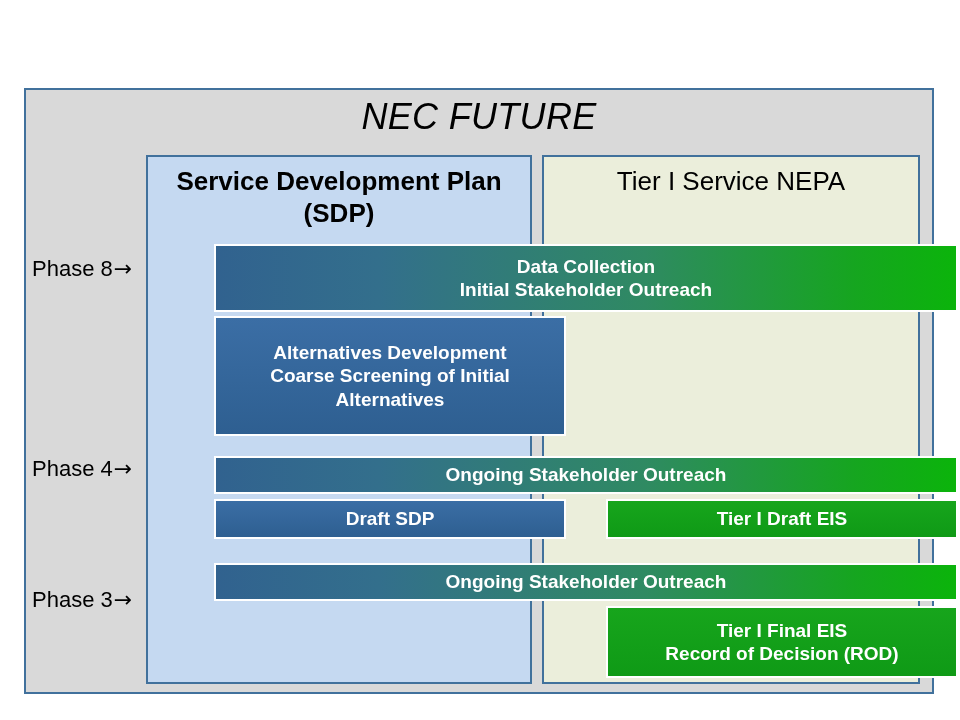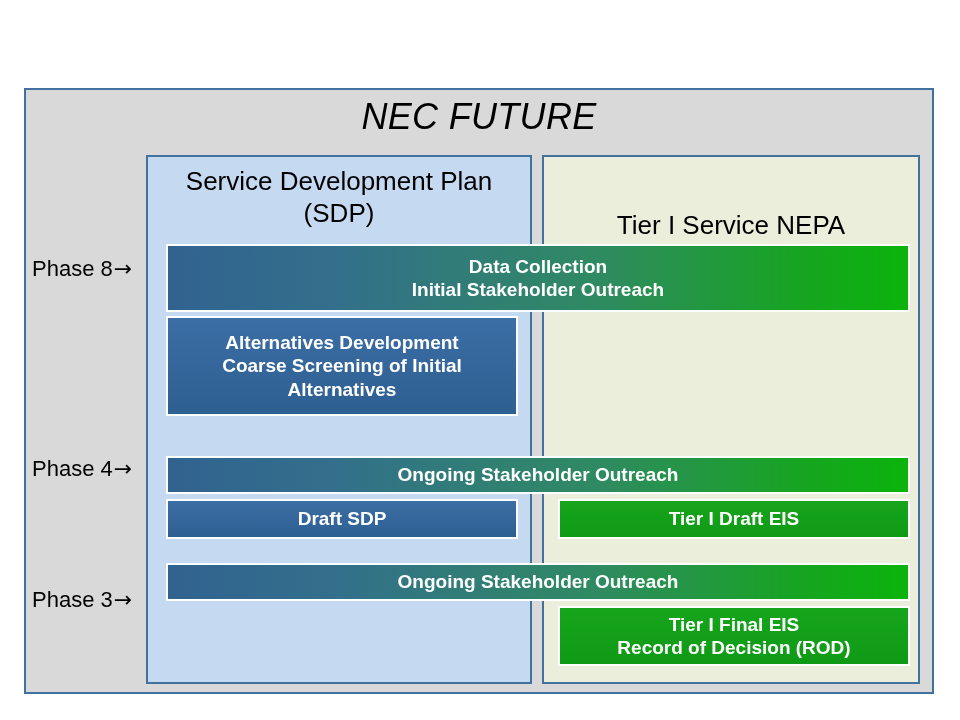--- a/index.html
+++ b/index.html
@@ -68,26 +68,26 @@
     position: absolute;
     text-align: center;
     font-size: 26px;
     color: #000000;
     line-height: 1.22;
   }
   .col-title-sdp {
     left: 152px;
     top: 166px;
     width: 374px;
+    font-weight: bold;
   }
   .col-title-nepa {
     left: 548px;
     top: 166px;
     width: 366px;
-    margin-top: 44px;
   }
 
   
   .phase-label {
     position: absolute;
     font-size: 22px;
     color: #000000;
     white-space: nowrap;
   }
   .phase-label .arrow {
@@ -106,47 +106,48 @@
     border: 2px solid #ffffff;
     color: #ffffff;
     font-size: 19px;
     font-weight: bold;
     display: flex;
     align-items: center;
     justify-content: center;
     text-align: center;
     line-height: 1.22;
     padding: 2px 6px;
+    margin-left: 48px;
   }
   .grad-full {
     background: linear-gradient(to right, #31628f 0%, #336f8c 22%, #2f8a62 58%, #16a520 86%, #0bb40b 100%);
   }
   .blue-box {
     background: linear-gradient(to bottom, #3b6ea5 0%, #2e5f91 100%);
     background-color: #31628f;
   }
   .green-box {
     background: linear-gradient(to bottom, #17a51c 0%, #0f9a16 100%);
     background-color: #13a019;
   }
 
   
   .b-data-collection { left: 166px; top: 244px; width: 744px; height: 68px; }
-  .b-alt-dev        { left: 166px; top: 316px; width: 352px; height: 100px; }
+  .b-alt-dev        { left: 166px; top: 316px; width: 352px; height: 120px; }
   .b-purpose-need   { left: 558px; top: 316px; width: 352px; height: 120px; }
 
   
   .b-ongoing-2      { left: 166px; top: 456px; width: 744px; height: 38px; }
   .b-draft-sdp      { left: 166px; top: 499px; width: 352px; height: 40px; }
   .b-draft-eis      { left: 558px; top: 499px; width: 352px; height: 40px; }
 
   
   .b-ongoing-3      { left: 166px; top: 563px; width: 744px; height: 38px; }
   .b-final-sdp      { left: 166px; top: 606px; width: 352px; height: 64px; }
-  .b-final-eis      { left: 558px; top: 606px; width: 352px; height: 60px; }
+  .b-final-eis      { left: 558px; top: 606px; width: 352px; height: 72px; }
 </style>
 </head>
 <body>
 
 <div id="canvas">
 
   <div class="outer-box"></div>
 
   <div class="main-title">NEC FUTURE</div>
 

